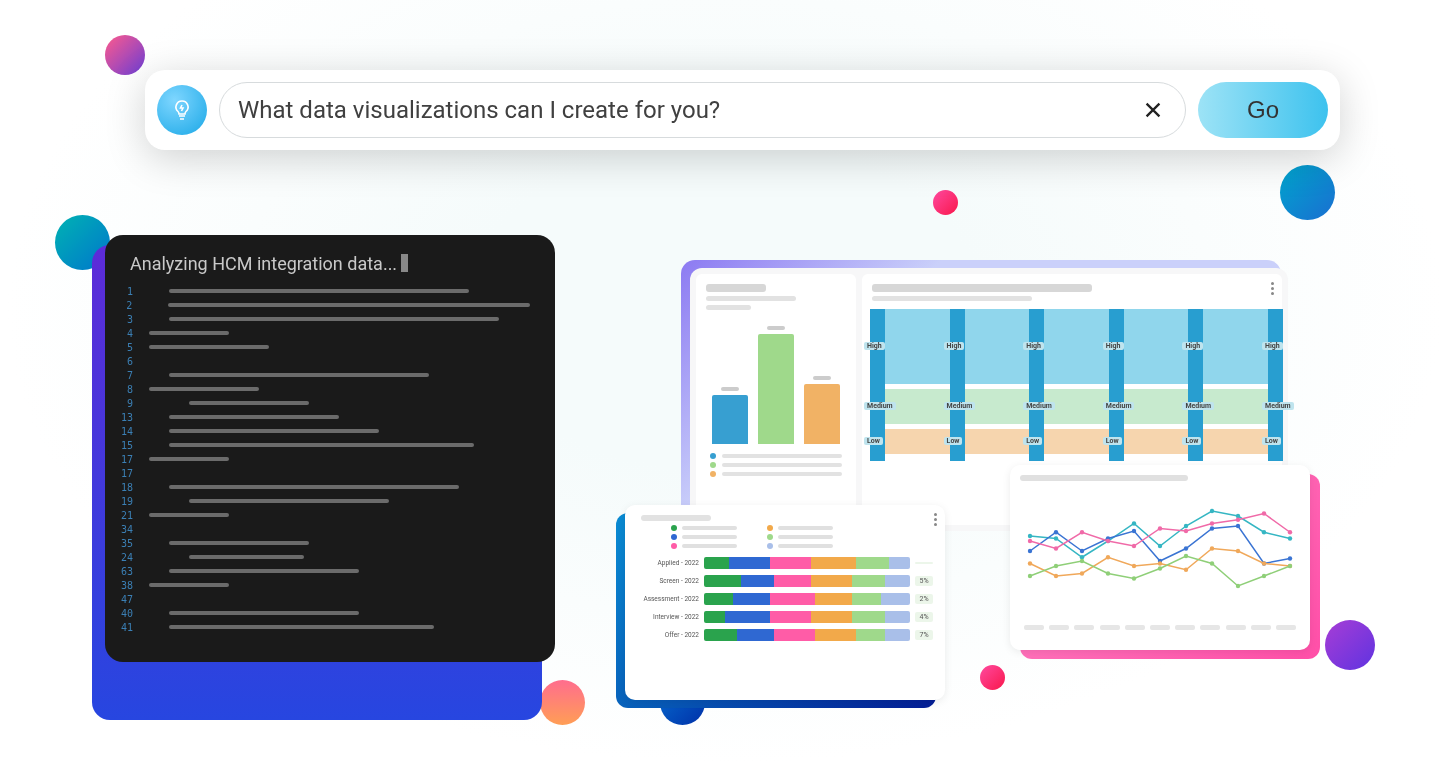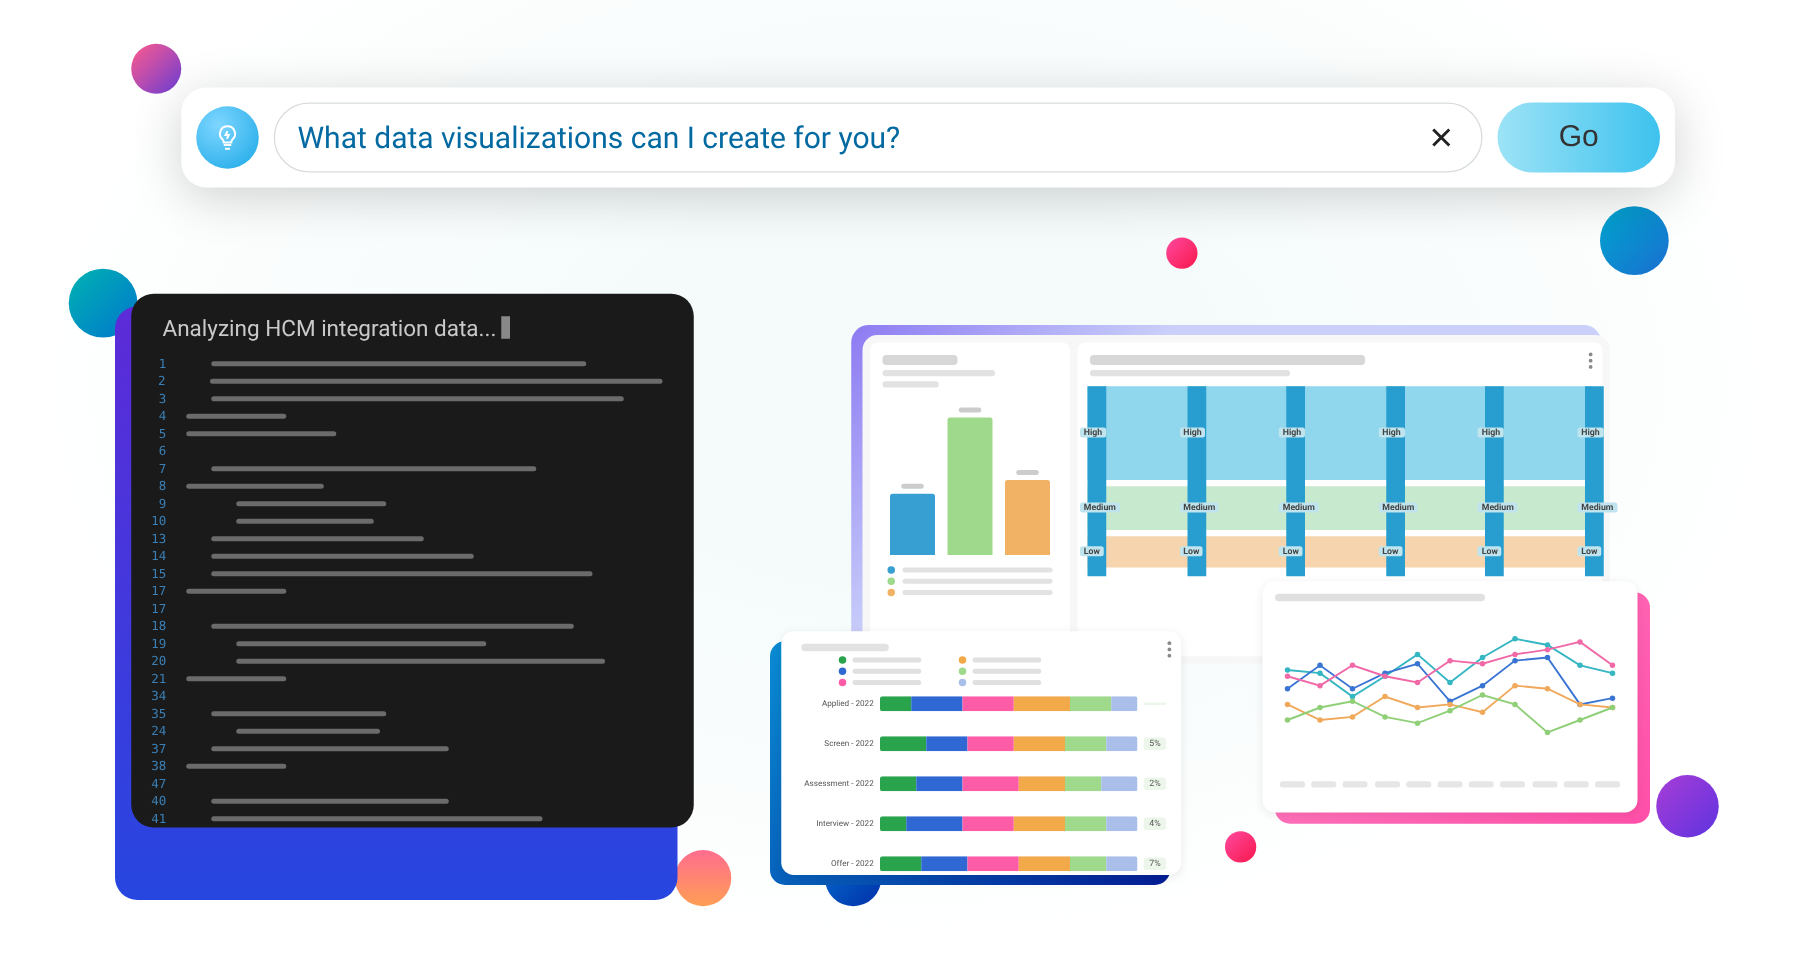--- a/index.html
+++ b/index.html
@@ -41,21 +41,21 @@
   border-radius: 50%;
   display: flex; align-items: center; justify-content: center;
 }
 .inputwrap {
   flex: 1; height: 56px;
   border: 1px solid #d7dbdd;
   border-radius: 28px;
   display: flex; align-items: center;
   padding: 0 18px;
 }
-.inputwrap .txt { flex:1; font-size: 24px; color: #0369a1; }
+.inputwrap .txt { flex:1; font-size: 24px; color: #404040; }
 .close-icon { width:28px; height:28px; cursor:pointer; display:flex; align-items:center; justify-content:center; }
 .close-icon svg { stroke:#222; stroke-width:2.5; }
 .go-btn {
   width: 130px; height: 56px;
   background: linear-gradient(90deg, #9de3f6, #3dc2ee);
   border: none; border-radius: 28px;
   font-size: 24px; color: #333;
   cursor: pointer;
 }
 
@@ -111,21 +111,21 @@
 
 .stack-offset { position:absolute; left:616px; top:513px; width:320px; height:195px; background: linear-gradient(135deg,#0a8cd3,#041d95); border-radius:12px;}
 .stack-card { position:absolute; left:625px; top:505px; width:320px; height:195px; background:#fff; border-radius:10px; padding:10px 12px; box-shadow:0 2px 8px rgba(0,0,0,0.08);}
 .stack-card .dots-menu { position:absolute; right:8px; top:8px; display:flex; flex-direction:column; gap:2px;}
 .stack-card .dots-menu span { width:3px; height:3px; background:#888; border-radius:50%;}
 .stacklegend { display:flex; gap:30px; margin:4px 0 8px 34px;}
 .slcol { display:flex; flex-direction:column; gap:3px;}
 .slrow { display:flex; align-items:center; gap:5px;}
 .sldot { width:6px; height:6px; border-radius:50%;}
 .slline { width:55px; height:4px; background:#e0e0e0; border-radius:2px;}
-.bars { display:flex; flex-direction:column; gap:20px; margin-top:6px;}
+.bars { display:flex; flex-direction:column; gap:6px; margin-top:6px;}
 .barrow { display:flex; align-items:center; gap:5px;}
 .barlabel { width:62px; text-align:right; font-size:6.5px; color:#555;}
 .stbar { flex:1; height:12px; display:flex; border-radius:2px; overflow:hidden;}
 .stbar span { display:block; height:100%; }
 .pct { width:18px; font-size:7px; color:#555; background:#ecf6ea; border-radius:2px; text-align:center; padding:1px 0;}
 
 
 .line-offset { position:absolute; left:1020px; top:474px; width:300px; height:185px; background:linear-gradient(135deg,#ff82c3,#ff4fa8); border-radius:12px;}
 .line-card { position:absolute; left:1010px; top:465px; width:300px; height:185px; background:#fff; border-radius:10px; box-shadow:0 2px 8px rgba(0,0,0,0.08); padding:10px;}
 .line-card .ct { height:6px; width:60%; background:#e0e0e0; border-radius:3px;}
@@ -198,24 +198,20 @@
       </div>
       <div class="codeline">
         <div class="linenum">8</div>
         <div class="codebar" style="margin-left: 6px; width: 110px;"></div>
       </div>
       <div class="codeline">
         <div class="linenum">9</div>
         <div class="codebar" style="margin-left: 46px; width: 120px;"></div>
       </div>
       <div class="codeline">
-        <div class="linenum">10</div>
-        <div class="codebar" style="margin-left: 46px; width: 110px;"></div>
-      </div>
-      <div class="codeline">
         <div class="linenum">13</div>
         <div class="codebar" style="margin-left: 26px; width: 170px;"></div>
       </div>
       <div class="codeline">
         <div class="linenum">14</div>
         <div class="codebar" style="margin-left: 26px; width: 210px;"></div>
       </div>
       <div class="codeline">
         <div class="linenum">15</div>
         <div class="codebar" style="margin-left: 26px; width: 305px;"></div>
@@ -229,40 +225,36 @@
       </div>
       <div class="codeline">
         <div class="linenum">18</div>
         <div class="codebar" style="margin-left: 26px; width: 290px;"></div>
       </div>
       <div class="codeline">
         <div class="linenum">19</div>
         <div class="codebar" style="margin-left: 46px; width: 200px;"></div>
       </div>
       <div class="codeline">
-        <div class="linenum">20</div>
-        <div class="codebar" style="margin-left: 46px; width: 295px;"></div>
-      </div>
-      <div class="codeline">
         <div class="linenum">21</div>
         <div class="codebar" style="margin-left: 6px; width: 80px;"></div>
       </div>
       <div class="codeline">
         <div class="linenum">34</div>
       </div>
       <div class="codeline">
         <div class="linenum">35</div>
         <div class="codebar" style="margin-left: 26px; width: 140px;"></div>
       </div>
       <div class="codeline">
         <div class="linenum">24</div>
         <div class="codebar" style="margin-left: 46px; width: 115px;"></div>
       </div>
       <div class="codeline">
-        <div class="linenum">37</div>
+        <div class="linenum">63</div>
         <div class="codebar" style="margin-left: 26px; width: 190px;"></div>
       </div>
       <div class="codeline">
         <div class="linenum">38</div>
         <div class="codebar" style="margin-left: 6px; width: 80px;"></div>
       </div>
       <div class="codeline">
         <div class="linenum">47</div>
       </div>
       <div class="codeline">

